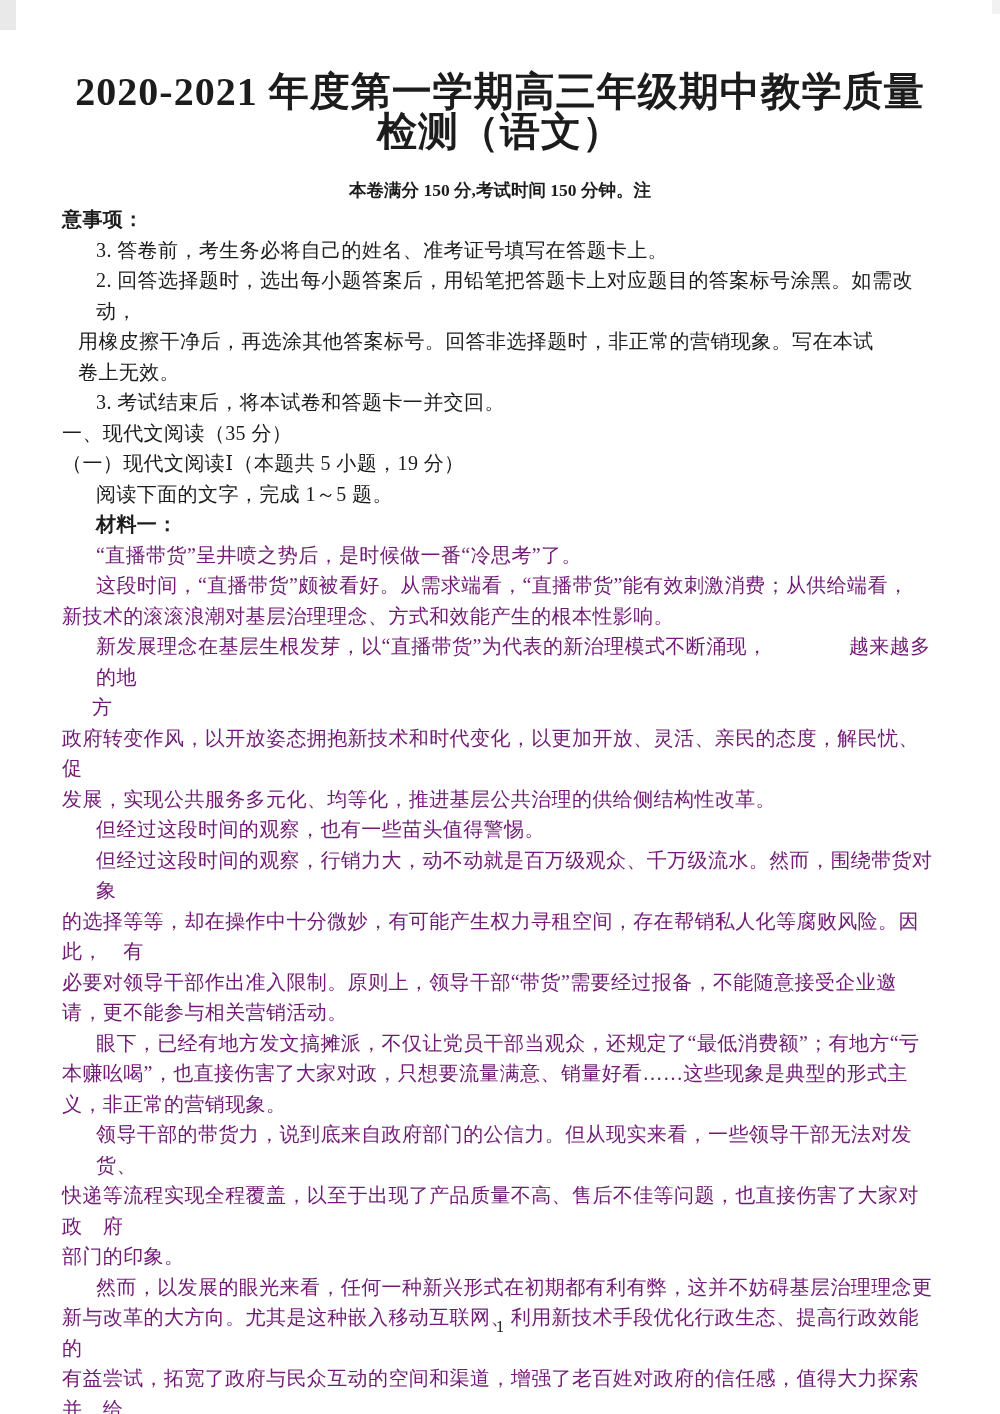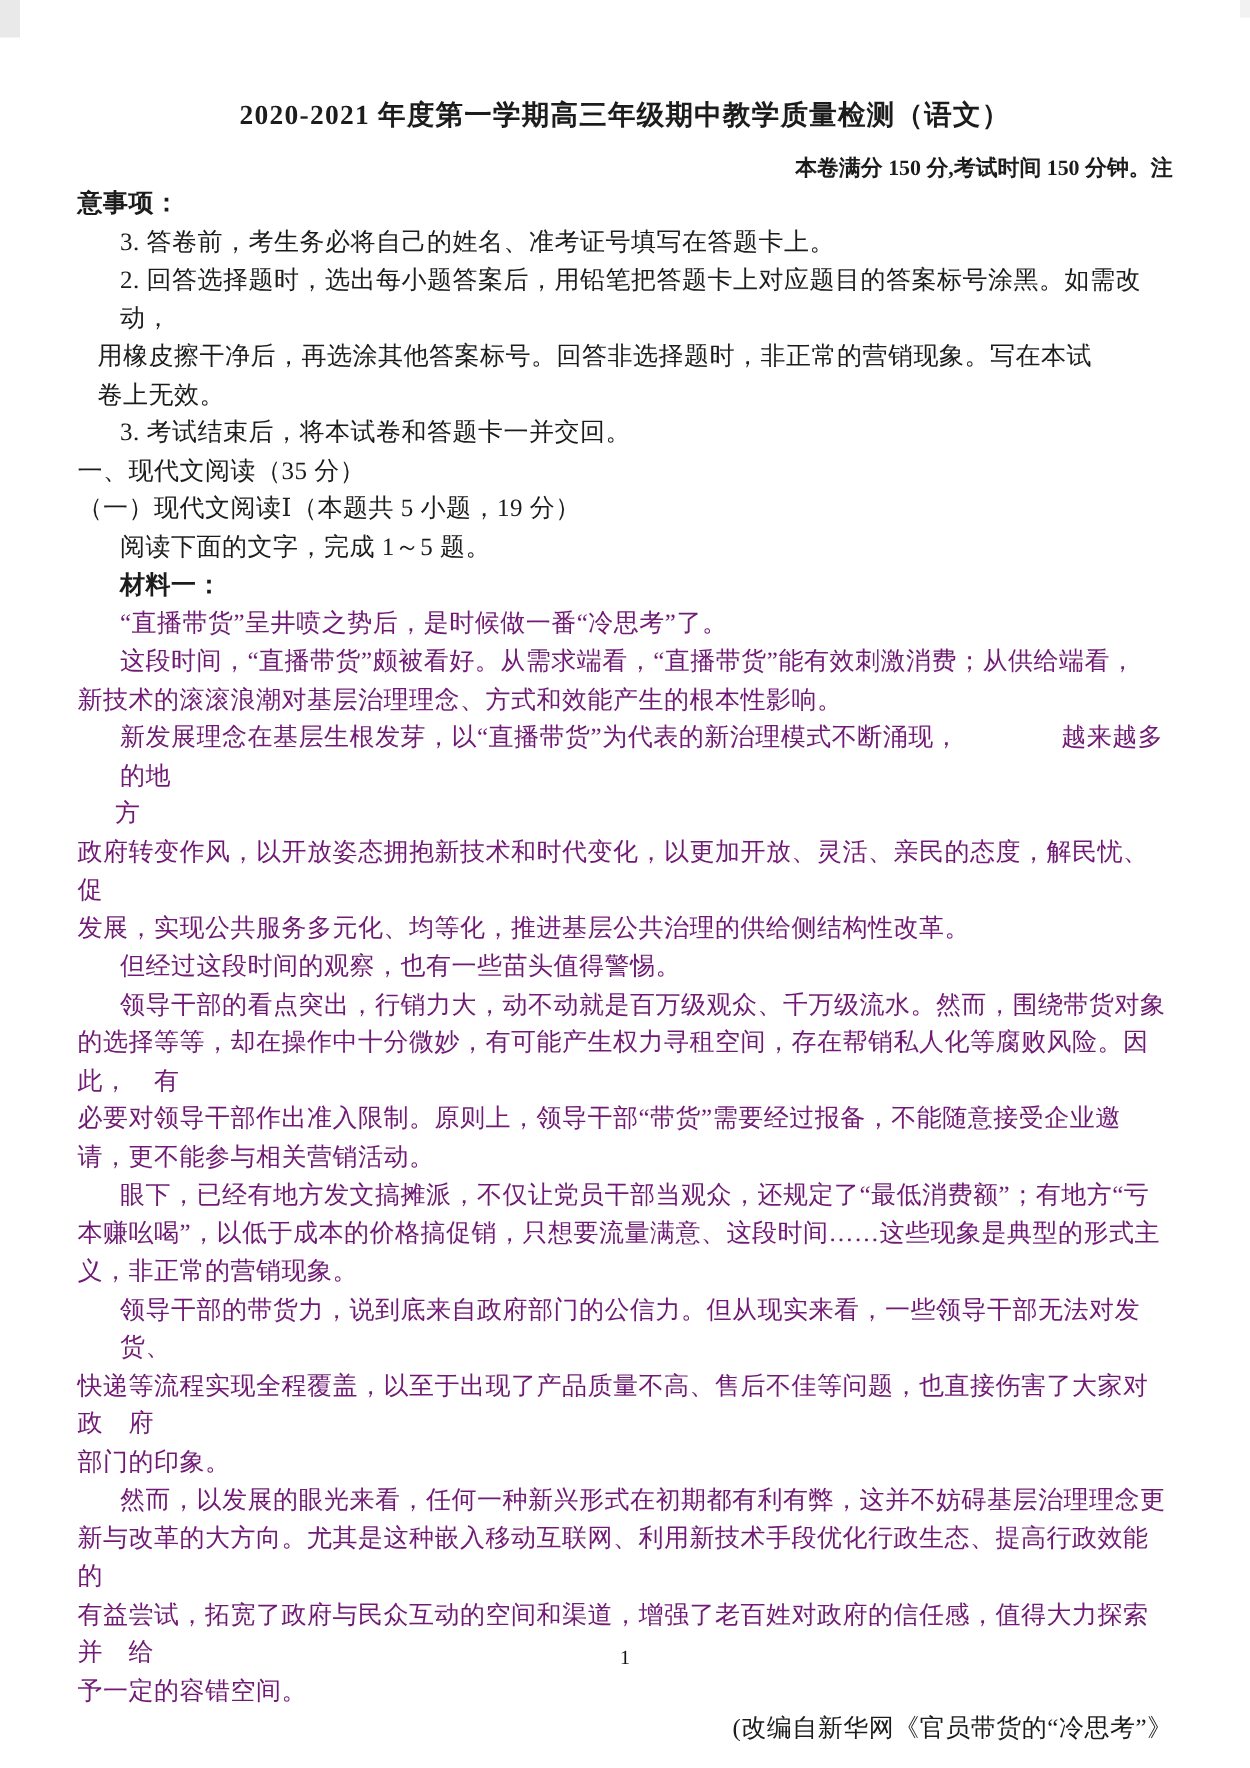--- a/index.html
+++ b/index.html
@@ -19,30 +19,30 @@
   .artifact {
     position: absolute;
     background: #e9e9e9;
   }
   .artifact.tl { left: 0; top: 0; width: 16px; height: 30px; }
   .artifact.tr { right: 0; top: 0; width: 8px; height: 14px; opacity: .6; }
   .content {
     padding: 72px 62px 0 62px;
   }
   .title {
-    margin: 0 0 8px 0;
+    margin: 0 0 24px 0;
     text-align: center;
-    font-size: 22px;
+    font-size: 40px;
     font-weight: bold;
     line-height: 40px;
     letter-spacing: 1px;
   }
   .subtitle {
     margin: 0;
-    text-align: right;
+    text-align: center;
     font-size: 17.5px;
     font-weight: bold;
     line-height: 28px;
   }
   .line {
     margin: 0;
     font-size: 20px;
     line-height: 30.5px;
     white-space: pre-wrap;
     letter-spacing: 0.4px;
@@ -95,26 +95,26 @@
 
     <div class="passage">
       <p class="line ind2">“直播带货”呈井喷之势后，是时候做一番“冷思考”了。</p>
       <p class="line ind2">这段时间，“直播带货”颇被看好。从需求端看，“直播带货”能有效刺激消费；从供给端看，</p>
       <p class="line ind0">新技术的滚滚浪潮对基层治理理念、方式和效能产生的根本性影响。</p>
       <p class="line ind2">新发展理念在基层生根发芽，以“直播带货”为代表的新治理模式不断涌现，　　　　越来越多的地</p>
       <p class="line ind3">方</p>
       <p class="line ind0">政府转变作风，以开放姿态拥抱新技术和时代变化，以更加开放、灵活、亲民的态度，解民忧、促</p>
       <p class="line ind0">发展，实现公共服务多元化、均等化，推进基层公共治理的供给侧结构性改革。</p>
       <p class="line ind2">但经过这段时间的观察，也有一些苗头值得警惕。</p>
-      <p class="line ind2">领导干部的看点突出，行销力大，动不动就是百万级观众、千万级流水。然而，围绕带货对象</p>
+      <p class="line ind2">但经过这段时间的观察，行销力大，动不动就是百万级观众、千万级流水。然而，围绕带货对象</p>
       <p class="line ind0">的选择等等，却在操作中十分微妙，有可能产生权力寻租空间，存在帮销私人化等腐败风险。因此，　有</p>
       <p class="line ind0">必要对领导干部作出准入限制。原则上，领导干部“带货”需要经过报备，不能随意接受企业邀</p>
       <p class="line ind0">请，更不能参与相关营销活动。</p>
       <p class="line ind2">眼下，已经有地方发文搞摊派，不仅让党员干部当观众，还规定了“最低消费额”；有地方“亏</p>
-      <p class="line ind0">本赚吆喝”，以低于成本的价格搞促销，只想要流量满意、这段时间……这些现象是典型的形式主</p>
+      <p class="line ind0">本赚吆喝”，也直接伤害了大家对政，只想要流量满意、销量好看……这些现象是典型的形式主</p>
       <p class="line ind0">义，非正常的营销现象。</p>
       <p class="line ind2">领导干部的带货力，说到底来自政府部门的公信力。但从现实来看，一些领导干部无法对发货、</p>
       <p class="line ind0">快递等流程实现全程覆盖，以至于出现了产品质量不高、售后不佳等问题，也直接伤害了大家对政　府</p>
       <p class="line ind0">部门的印象。</p>
       <p class="line ind2">然而，以发展的眼光来看，任何一种新兴形式在初期都有利有弊，这并不妨碍基层治理理念更</p>
       <p class="line ind0">新与改革的大方向。尤其是这种嵌入移动互联网、利用新技术手段优化行政生态、提高行政效能的</p>
       <p class="line ind0">有益尝试，拓宽了政府与民众互动的空间和渠道，增强了老百姓对政府的信任感，值得大力探索并　给</p>
       <p class="line ind0">予一定的容错空间。</p>
     </div>
 

